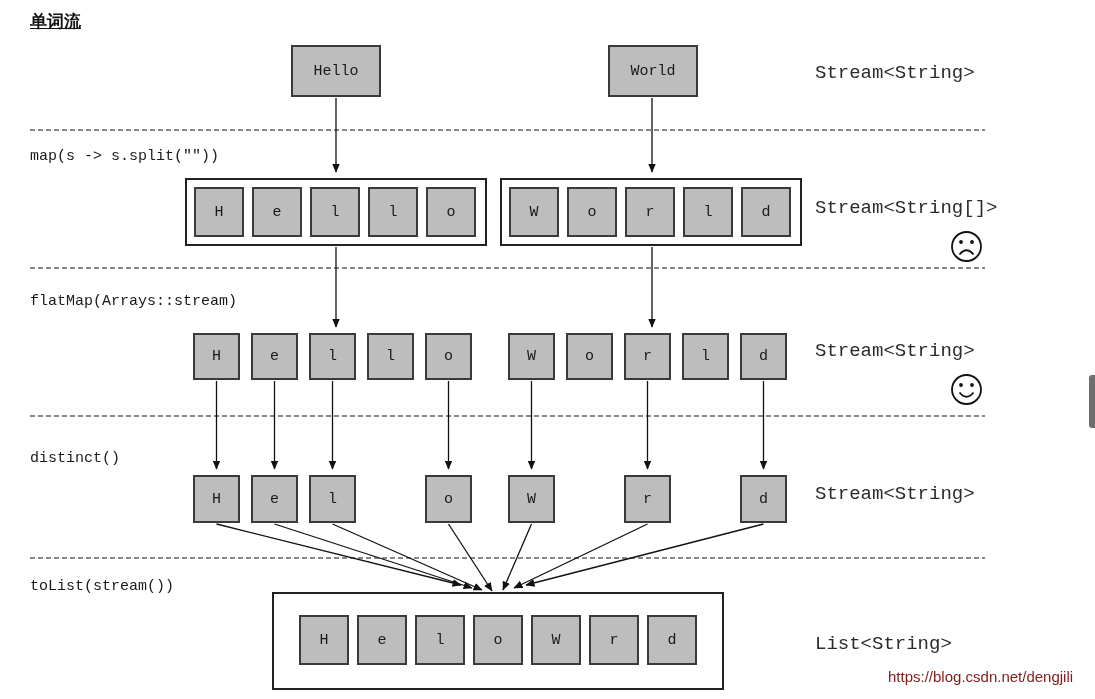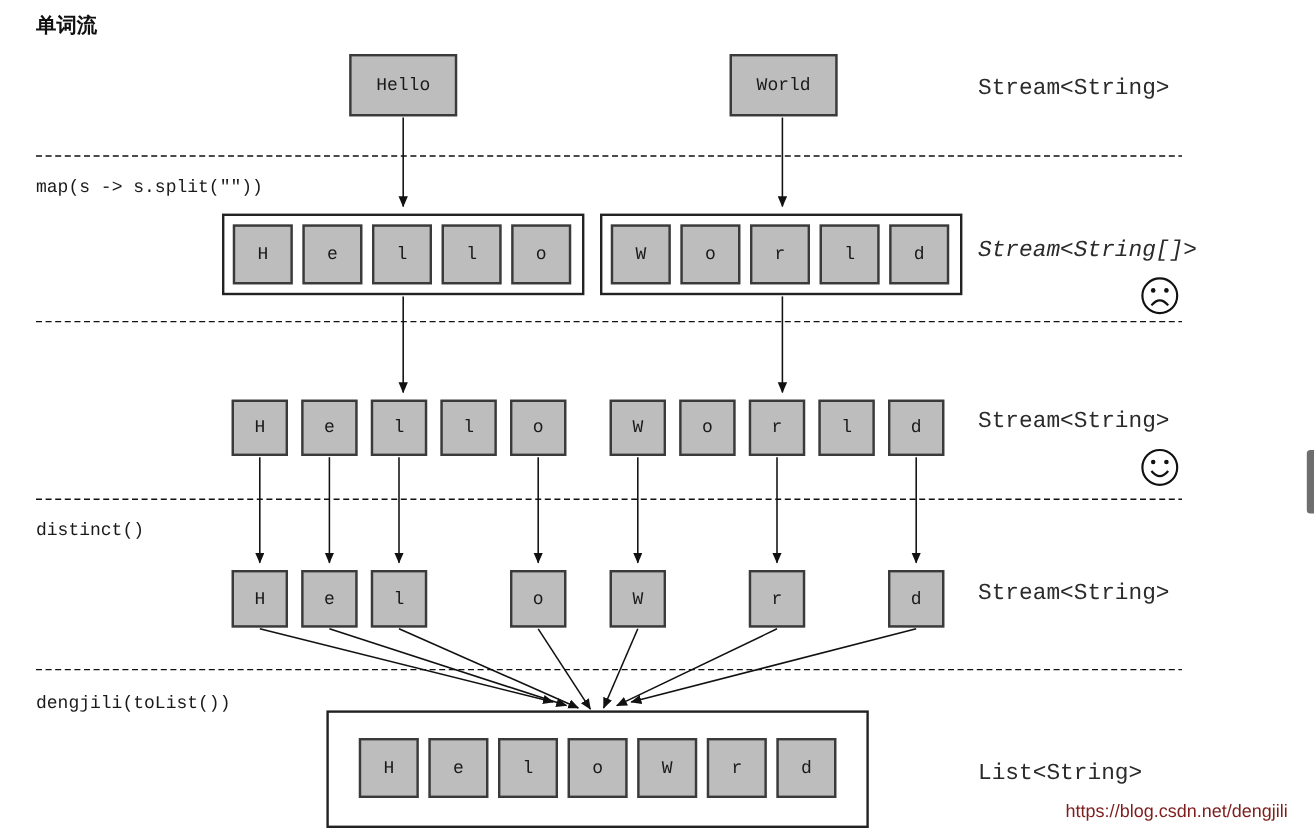--- a/index.html
+++ b/index.html
@@ -1,28 +1,28 @@
 <!DOCTYPE html>
 <html><head>
 <meta charset="utf-8">
 <style>
   html,body{margin:0;padding:0;background:#fff;}
   .canvas{position:relative;width:1095px;height:699px;background:#ffffff;overflow:hidden;
           font-family:"Liberation Mono","DejaVu Sans Mono",monospace;}
   .title{position:absolute;left:30px;top:10px;font-family:"Liberation Sans","DejaVu Sans",sans-serif;
-         font-weight:bold;font-size:17px;color:#111;}
+         font-weight:bold;font-size:17px;color:#111;text-decoration:underline;}
   .wordbox{position:absolute;width:90px;height:52px;background:#bdbdbd;border:2px solid #3a3a3a;
            display:flex;align-items:center;justify-content:center;font-size:15px;color:#1a1a1a;box-sizing:border-box;}
   #hello-box{left:291px;top:45px;}
   #world-box{left:608px;top:45px;}
   .typelabel{position:absolute;left:815px;font-size:19px;color:#2b2b2b;white-space:pre;}
-  #type-source{top:62px;} #type-map{top:197px;font-style:italic;} #type-flatmap{top:340px;} #type-distinct{top:483px;} #type-collect{top:633px;font-family:Liberation Mono, monospace;}
+  #type-source{top:62px;} #type-map{top:197px;} #type-flatmap{top:340px;} #type-distinct{top:483px;} #type-collect{top:633px;font-family:Liberation Mono, monospace;}
   .oplabel{position:absolute;left:30px;font-size:15px;color:#1a1a1a;white-space:pre;}
   .oplabel .op{font-weight:normal;}
-  #op-map{top:148px;} #op-flatmap{top:293px;} #op-distinct{top:434px;} #op-collect{top:578px;}
+  #op-map{top:148px;} #op-flatmap{top:293px;} #op-distinct{top:450px;} #op-collect{top:578px;}
   .outerbox{position:absolute;background:#ffffff;border:2px solid #222;display:flex;gap:8px;
             padding:7px;box-sizing:border-box;}
   #array-box-1{left:185px;top:178px;width:302px;height:68px;}
   #array-box-2{left:500px;top:178px;width:302px;height:68px;}
   #collect-box{left:272px;top:592px;width:452px;height:98px;padding:21px 25px;}
   .cell{width:50px;height:50px;background:#bdbdbd;border:2px solid #3a3a3a;display:flex;align-items:center;
         justify-content:center;font-size:15px;color:#1a1a1a;box-sizing:border-box;flex:0 0 auto;}
   .lbox{position:absolute;width:47px;height:47px;background:#bdbdbd;border:2px solid #3a3a3a;display:flex;
         align-items:center;justify-content:center;font-size:15px;color:#1a1a1a;box-sizing:border-box;}
   .r3{top:333px;} .r4{top:475px;height:48px;}
@@ -100,20 +100,21 @@
     <div class="cell">d</div>
   </div>
   <div class="typelabel" id="type-map">Stream&lt;String[]&gt;</div>
   <svg class="face" id="sad-face" width="37" height="37" viewBox="0 0 37 37">
     <circle cx="18.5" cy="18.5" r="14.5" fill="none" stroke="#111" stroke-width="1.8"></circle>
     <circle cx="13" cy="14" r="1.9" fill="#111"></circle>
     <circle cx="24" cy="14" r="1.9" fill="#111"></circle>
     <path d="M11.5 26.5 Q18.5 18 25.5 26.5" fill="none" stroke="#111" stroke-width="1.8"></path>
   </svg>
 
+  <div class="oplabel" id="op-flatmap"><span class="op">flatMap</span><span>(Arrays::stream)</span></div>
   <div class="lbox r3 c0">H</div>
   <div class="lbox r3 c1">e</div>
   <div class="lbox r3 c2">l</div>
   <div class="lbox r3 c3">l</div>
   <div class="lbox r3 c4">o</div>
   <div class="lbox r3 c5">W</div>
   <div class="lbox r3 c6">o</div>
   <div class="lbox r3 c7">r</div>
   <div class="lbox r3 c8">l</div>
   <div class="lbox r3 c9">d</div>
@@ -128,21 +129,21 @@
   <div class="oplabel" id="op-distinct"><span class="op">distinct</span><span>()</span></div>
   <div class="lbox r4 c0">H</div>
   <div class="lbox r4 c1">e</div>
   <div class="lbox r4 c2">l</div>
   <div class="lbox r4 c4">o</div>
   <div class="lbox r4 c5">W</div>
   <div class="lbox r4 c7">r</div>
   <div class="lbox r4 c9">d</div>
   <div class="typelabel" id="type-distinct">Stream&lt;String&gt;</div>
 
-  <div class="oplabel" id="op-collect"><span class="op">dengjili</span><span>(toList())</span></div>
+  <div class="oplabel" id="op-collect"><span class="op">toList</span><span>(stream())</span></div>
   <div class="outerbox" id="collect-box">
     <div class="cell">H</div>
     <div class="cell">e</div>
     <div class="cell">l</div>
     <div class="cell">o</div>
     <div class="cell">W</div>
     <div class="cell">r</div>
     <div class="cell">d</div>
   </div>
   <div class="typelabel" id="type-collect">List&lt;String&gt;</div>

